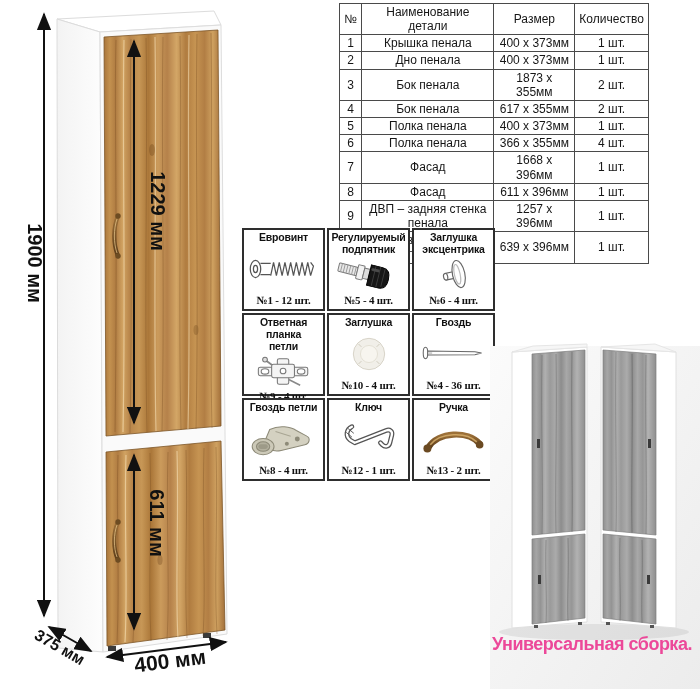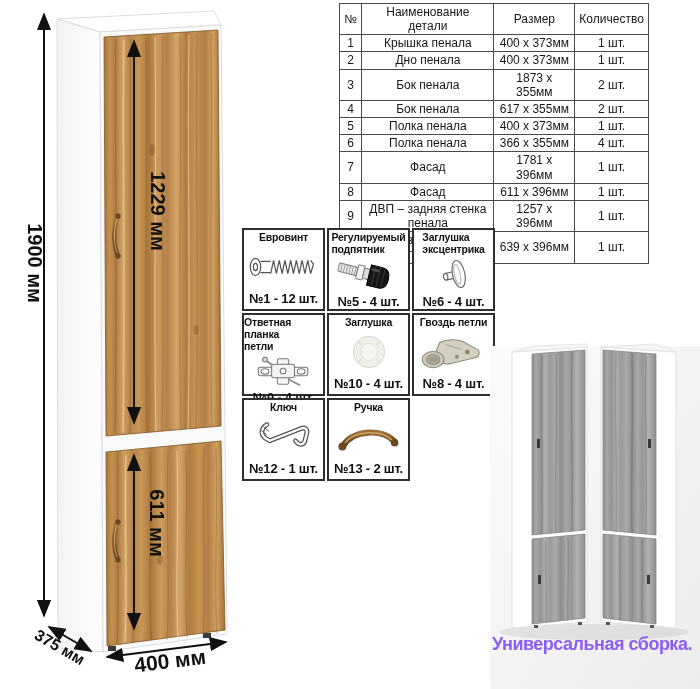--- a/index.html
+++ b/index.html
@@ -30,32 +30,32 @@
   .hw-grid{
     position:absolute;left:242px;top:228px;
     display:grid;grid-template-columns:repeat(3,83px);grid-auto-rows:83px;gap:2px;
   }
   .hw-cell{
     box-sizing:border-box;border:2px solid #2e2e2e;background:#fff;
     display:flex;flex-direction:column;align-items:center;justify-content:space-between;
     padding:2px 0 3px;
   }
   .hw-title{
-    font-weight:bold;font-size:10.5px;line-height:1.12;text-align:left;
+    font-weight:bold;font-size:10.5px;line-height:1.12;text-align:center;
     white-space:pre-line;letter-spacing:-0.2px;
   }
-  .hw-count{font-weight:bold;font-size:13px;letter-spacing:-0.2px;}
+  .hw-count{font-weight:bold;font-size:11px;letter-spacing:-0.2px;font-family:Liberation Serif, serif;}
   .hw-icon{flex:1;display:flex;align-items:center;justify-content:center;}
   .hw-icon svg{width:76px;height:38px;}
 
   
   .variants-caption{
     position:absolute;left:484px;top:634px;width:216px;
     font-weight:bold;font-size:18px;letter-spacing:-0.5px;
-    text-align:center;white-space:nowrap;color:#8b5cf6;
+    text-align:center;white-space:nowrap;color:#ec4899;
   }
   .abs{position:absolute;}
 </style>
 </head>
 <body>
 
 <div id="stage">
 
   <svg class="abs" style="left:0;top:0" width="240" height="689" viewBox="0 0 240 689">
     <defs>
@@ -209,21 +209,21 @@
         </tr>
     <tr>
           <td class="c-num">6</td>
           <td class="c-name">Полка пенала</td>
           <td class="c-size">366 x 355мм</td>
           <td class="c-qty">4 шт.</td>
         </tr>
     <tr>
           <td class="c-num">7</td>
           <td class="c-name">Фасад</td>
-          <td class="c-size">1781 x 396мм</td>
+          <td class="c-size">1668 x 396мм</td>
           <td class="c-qty">1 шт.</td>
         </tr>
     <tr>
           <td class="c-num">8</td>
           <td class="c-name">Фасад</td>
           <td class="c-size">611 x 396мм</td>
           <td class="c-qty">1 шт.</td>
         </tr>
     <tr class="tall">
           <td class="c-num">9</td>
@@ -320,20 +320,31 @@
           <svg viewBox="0 0 78 40">
         <circle cx="39" cy="20" r="16.5" fill="#f1efe9" stroke="#d6d2c6"></circle>
         <circle cx="39" cy="20" r="9" fill="#f7f5ef" stroke="#e3dfd4"></circle>
         <path d="M28,9.5 l3,3 M50,9.5 l-3,3 M28,30.5 l3,-3 M50,30.5 l-3,-3" stroke="#cfcabc" fill="none"></path>
       </svg>
         </div>
       <div class="hw-count">№10 - 4 шт.</div>
     </div>
 
 
+    <div class="hw-cell">
+      <div class="hw-title">Гвоздь</div>
+      <div class="hw-icon">
+          <svg viewBox="0 0 78 40" fill="#fff" stroke="#666" stroke-width="1.1">
+        <ellipse cx="9" cy="19" rx="2.4" ry="6"></ellipse>
+        <path d="M11.3,16.9 L61,17.6 68,19 61,20.7 11.3,21.1 z"></path>
+        <path d="M12,19 h4" fill="none" stroke="#aaa"></path>
+      </svg>
+        </div>
+      <div class="hw-count">№4 - 36 шт.</div>
+    </div>
 
     <div class="hw-cell">
       <div class="hw-title">Гвоздь петли</div>
       <div class="hw-icon">
           <svg viewBox="0 0 78 40" stroke="#8d8a78" stroke-width="1.1">
         <path d="M24,10 C34,5 46,7 52,11 l11,6 c4,2 3,8 -2,9 l-25,6 c-9,2 -16,-2 -17,-10 z" fill="#d4d1c1"></path>
         <ellipse cx="17" cy="28" rx="11.5" ry="8.5" fill="#ccc9b8"></ellipse>
         <ellipse cx="17" cy="28" rx="7" ry="5" fill="#b3b09e"></ellipse>
         <rect x="12" y="25.5" width="10" height="5" rx="2.5" fill="#9d9a88" stroke="none"></rect>
         <circle cx="53" cy="20" r="2.6" fill="#8d8a78" stroke="none"></circle>

